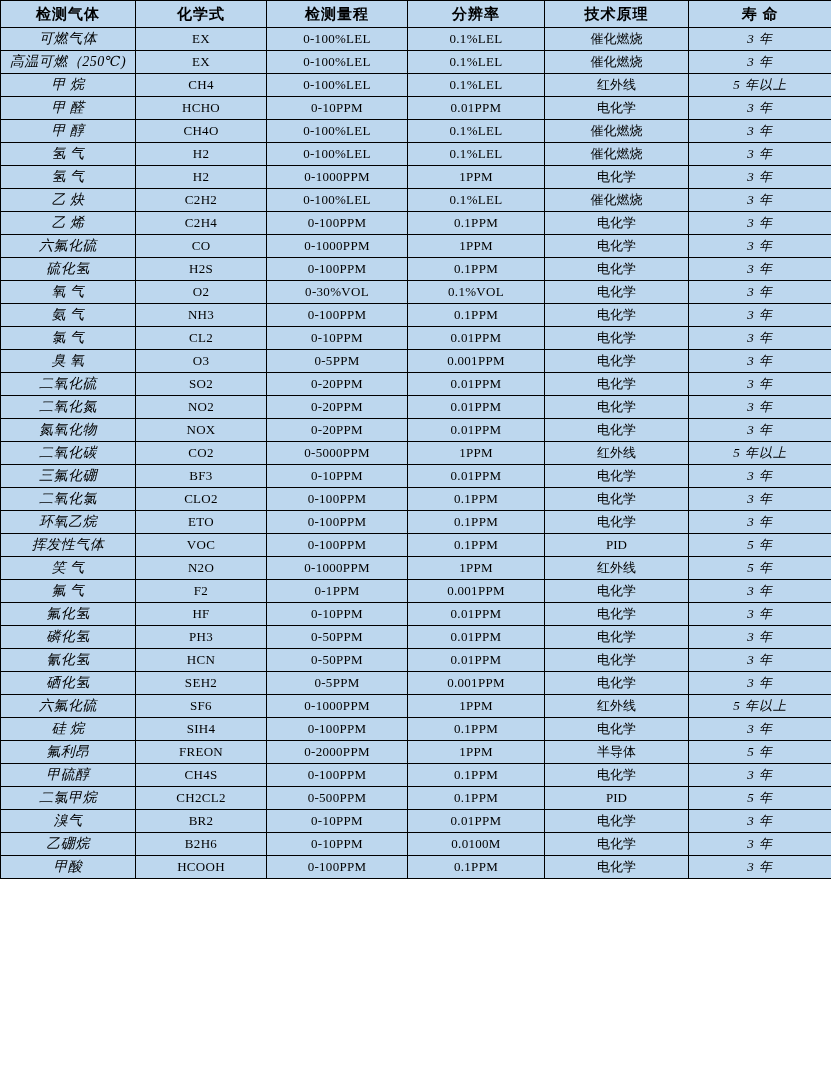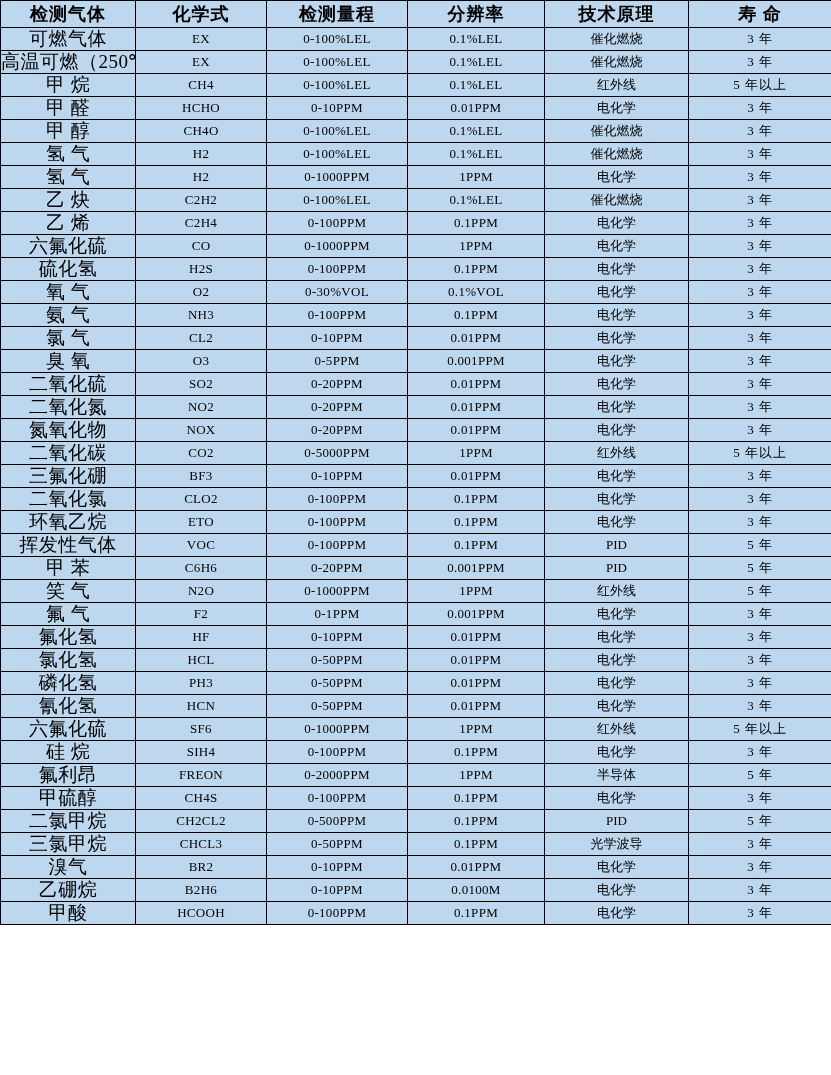--- a/index.html
+++ b/index.html
@@ -29,43 +29,45 @@
     border: 1px solid #000000;
     text-align: center;
     vertical-align: middle;
     padding: 0;
     height: 22px;
     line-height: 22px;
     white-space: nowrap;
     overflow: hidden;
   }
   #gas-table thead th {
-    font-size: 18px;
+    font-size: 15px;
     font-weight: bold;
     letter-spacing: 1px;
     height: 26px;
     line-height: 26px;
     text-align: center;
   }
   #gas-table tbody td {
     font-size: 13px;
     font-weight: normal;
   }
   #gas-table tbody td.col-name {
-    font-size: 19px;
+    font-size: 14px;
     letter-spacing: 0.5px;
+    font-style: italic;
   }
   #gas-table tbody td.col-formula,
   #gas-table tbody td.col-range,
   #gas-table tbody td.col-res {
     font-family: "Liberation Serif", "DejaVu Serif", serif;
     letter-spacing: 0.3px;
   }
   #gas-table tbody td.col-life {
     letter-spacing: 1px;
+    font-style: italic;
   }
 </style>
 </head>
 <body>
 
 <table id="gas-table">
   <colgroup>
     <col class="c0">
       <col class="c1">
       <col class="c2">
@@ -262,28 +264,20 @@
       </tr>
       <tr>
         <td class="col-name">挥发性气体</td>
         <td class="col-formula">VOC</td>
         <td class="col-range">0-100PPM</td>
         <td class="col-res">0.1PPM</td>
         <td class="col-principle">PID</td>
         <td class="col-life">5 年</td>
       </tr>
       <tr>
-        <td class="col-name">甲 苯</td>
-        <td class="col-formula">C6H6</td>
-        <td class="col-range">0-20PPM</td>
-        <td class="col-res">0.001PPM</td>
-        <td class="col-principle">PID</td>
-        <td class="col-life">5 年</td>
-      </tr>
-      <tr>
         <td class="col-name">笑 气</td>
         <td class="col-formula">N2O</td>
         <td class="col-range">0-1000PPM</td>
         <td class="col-res">1PPM</td>
         <td class="col-principle">红外线</td>
         <td class="col-life">5 年</td>
       </tr>
       <tr>
         <td class="col-name">氟 气</td>
         <td class="col-formula">F2</td>
@@ -294,44 +288,44 @@
       </tr>
       <tr>
         <td class="col-name">氟化氢</td>
         <td class="col-formula">HF</td>
         <td class="col-range">0-10PPM</td>
         <td class="col-res">0.01PPM</td>
         <td class="col-principle">电化学</td>
         <td class="col-life">3 年</td>
       </tr>
       <tr>
-        <td class="col-name">氯化氢</td>
-        <td class="col-formula">HCL</td>
-        <td class="col-range">0-50PPM</td>
-        <td class="col-res">0.01PPM</td>
-        <td class="col-principle">电化学</td>
-        <td class="col-life">3 年</td>
-      </tr>
-      <tr>
         <td class="col-name">磷化氢</td>
         <td class="col-formula">PH3</td>
         <td class="col-range">0-50PPM</td>
         <td class="col-res">0.01PPM</td>
         <td class="col-principle">电化学</td>
         <td class="col-life">3 年</td>
       </tr>
       <tr>
         <td class="col-name">氰化氢</td>
         <td class="col-formula">HCN</td>
         <td class="col-range">0-50PPM</td>
         <td class="col-res">0.01PPM</td>
         <td class="col-principle">电化学</td>
         <td class="col-life">3 年</td>
       </tr>
       <tr>
+        <td class="col-name">硒化氢</td>
+        <td class="col-formula">SEH2</td>
+        <td class="col-range">0-5PPM</td>
+        <td class="col-res">0.001PPM</td>
+        <td class="col-principle">电化学</td>
+        <td class="col-life">3 年</td>
+      </tr>
+      <tr>
         <td class="col-name">六氟化硫</td>
         <td class="col-formula">SF6</td>
         <td class="col-range">0-1000PPM</td>
         <td class="col-res">1PPM</td>
         <td class="col-principle">红外线</td>
         <td class="col-life">5 年以上</td>
       </tr>
       <tr>
         <td class="col-name">硅 烷</td>
         <td class="col-formula">SIH4</td>
@@ -356,28 +350,20 @@
         <td class="col-principle">电化学</td>
         <td class="col-life">3 年</td>
       </tr>
       <tr>
         <td class="col-name">二氯甲烷</td>
         <td class="col-formula">CH2CL2</td>
         <td class="col-range">0-500PPM</td>
         <td class="col-res">0.1PPM</td>
         <td class="col-principle">PID</td>
         <td class="col-life">5 年</td>
-      </tr>
-      <tr>
-        <td class="col-name">三氯甲烷</td>
-        <td class="col-formula">CHCL3</td>
-        <td class="col-range">0-50PPM</td>
-        <td class="col-res">0.1PPM</td>
-        <td class="col-principle">光学波导</td>
-        <td class="col-life">3 年</td>
       </tr>
       <tr>
         <td class="col-name">溴气</td>
         <td class="col-formula">BR2</td>
         <td class="col-range">0-10PPM</td>
         <td class="col-res">0.01PPM</td>
         <td class="col-principle">电化学</td>
         <td class="col-life">3 年</td>
       </tr>
       <tr>

